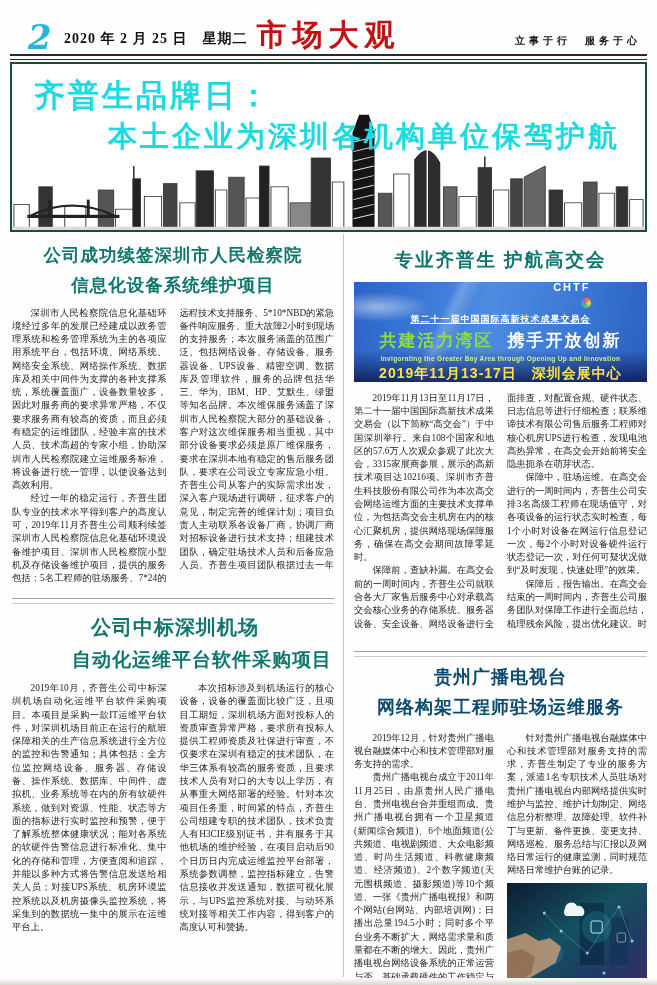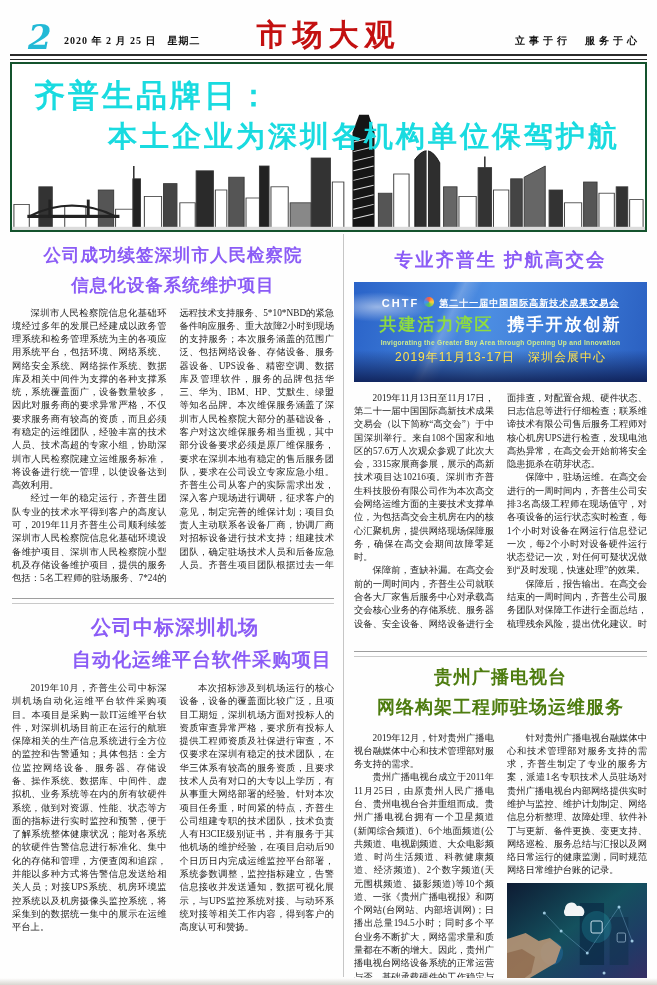--- a/index.html
+++ b/index.html
@@ -4,77 +4,77 @@
 <style>
   html,body{margin:0;padding:0;background:#e9e7e2;}
   .page{position:relative;width:657px;height:985px;margin:0 auto;background:#fefefe;
         font-family:"Liberation Serif","DejaVu Serif",serif;color:#1c1c1c;overflow:hidden;}
 
   
   .hdr{position:absolute;top:8px;left:14px;right:14px;height:42px;}
   .hdr-left{position:absolute;left:50px;bottom:2px;display:flex;align-items:flex-end;}
   .pagenum{position:absolute;left:14px;bottom:-4px;font-size:34px;font-style:italic;font-weight:bold;
            color:#22b9d6;font-family:"DejaVu Serif",serif;line-height:1;}
-  .hdr-date{font-size:10px;font-weight:bold;letter-spacing:1px;color:#111;}
+  .hdr-date{font-size:14px;font-weight:bold;letter-spacing:1px;color:#111;}
   .masthead{position:absolute;left:0;right:0;bottom:0;text-align:center;font-size:30px;font-weight:bold;
             color:#c31010;letter-spacing:6px;line-height:1;font-family:"Liberation Serif",serif;}
   .hdr-slogan{position:absolute;right:2px;bottom:2px;font-size:10px;font-weight:bold;letter-spacing:4px;color:#111;}
   .hdr-rule{position:absolute;top:54px;left:10px;right:10px;height:3px;
             border-top:2px solid #2a2a2a;border-bottom:1px solid #2a2a2a;}
 
   
   .lead{position:absolute;top:62px;left:10px;right:10px;height:166px;border:2px solid #14532d;
         background:#fff;overflow:hidden;}
   .lead-l1,.lead-l2{position:absolute;z-index:3;font-family:"Liberation Sans","DejaVu Sans",sans-serif;
         font-weight:bold;color:#19dbe0;letter-spacing:3px;line-height:1;}
   .lead-l1{top:16px;left:22px;font-size:31px;}
   .lead-l2{top:58px;left:96px;font-size:29px;}
   .skyline{position:absolute;left:0;right:0;bottom:0;width:100%;height:120px;z-index:1;}
 
   
   .main{position:absolute;top:234px;left:12px;right:10px;bottom:8px;display:flex;}
   .col-l{width:322px;padding-right:9px;border-right:1px solid #c6c6c6;}
   .col-r{flex:1;padding-left:10px;}
 
-  .art-title{font-family:"Liberation Sans","DejaVu Sans",sans-serif;font-weight:bold;color:#8b5cf6;
+  .art-title{font-family:"Liberation Sans","DejaVu Sans",sans-serif;font-weight:bold;color:#0f766e;
              text-align:center;line-height:1.5;}
   .t-a1{font-size:17.5px;letter-spacing:1px;margin:8px 0 8px;}
   .t-a2-1{font-size:20px;text-align:center;padding-left:4px;letter-spacing:1px;margin-top:8px;}
   .t-a2-2{font-size:19px;text-align:right;padding-right:2px;letter-spacing:1px;margin:4px 0 8px;}
   .t-a3{font-size:18.5px;letter-spacing:2px;margin:12px 0 8px;}
-  .t-a4{font-size:18px;letter-spacing:1px;color:#4d7c0f;line-height:1.55;margin-top:6px;}
+  .t-a4{font-size:18px;letter-spacing:1px;color:#0c4a6e;line-height:1.55;margin-top:6px;}
   .t-a4 + .t-a4{margin:2px 0 10px;}
 
   .body2{column-count:2;column-gap:13px;font-size:9.3px;line-height:1.43;text-align:justify;
          color:#222;overflow:hidden;}
   .body2 p,.subcol p{margin:0;text-indent:2em;}
   .b-a1{height:284px;}
   .b-a2{height:300px;}
   .b-a3{height:252px;}
 
   .divider{height:4px;border-top:1px solid #9e9e9e;border-bottom:1px solid #c9c9c9;margin:7px 0;}
 
   
   .banner{position:relative;height:100px;margin:4px 0 10px;overflow:hidden;color:#fff;
     background:
       linear-gradient(to top, rgba(8,18,64,.78), rgba(8,18,64,0) 32%),
       linear-gradient(115deg, transparent 30%, rgba(255,255,255,.22) 33%, transparent 38%),
       radial-gradient(ellipse at 8% 25%, rgba(255,255,255,.5), transparent 14%),
       linear-gradient(100deg,#2a63c8 0%,#4c8de2 45%,#3a77d4 75%,#2a5fc0 100%);}
   .banner-in{position:absolute;inset:0;display:flex;flex-direction:column;align-items:center;
              justify-content:center;gap:3px;font-family:"Liberation Sans","DejaVu Sans",sans-serif;}
-  .bn-row1{display:flex;align-items:flex-start;gap:5px;font-weight:bold;}
+  .bn-row1{display:flex;align-items:flex-end;gap:5px;font-weight:bold;flex-direction:column;}
   .bn-chtf{font-size:11px;letter-spacing:2px;}
   .bn-ball{width:10px;height:10px;border-radius:50%;
            background:conic-gradient(#ff5a3c,#ffd23c,#57c84d,#3c8dff,#ff5a3c);}
   .bn-expo{font-size:9px;letter-spacing:1px;text-decoration:underline;}
   .bn-slogan{font-size:17px;font-weight:bold;letter-spacing:2px;}
   .bn-slogan .g{color:#8fdc3f;margin-right:14px;}
   .bn-en{font-size:6.6px;font-weight:bold;color:#cdeb8f;letter-spacing:.3px;}
-  .bn-date{font-size:12px;font-weight:normal;color:#ffe24d;letter-spacing:1px;}
+  .bn-date{font-size:14px;font-weight:bold;color:#ffe24d;letter-spacing:1px;}
 
   
   .a4cols{display:flex;gap:13px;height:252px;font-size:9.3px;line-height:1.43;text-align:justify;color:#222;}
   .subcol{flex:1;overflow:hidden;}
   .photo{margin-top:5px;width:100%;height:104px;display:block;}
 
   .page-bottom{position:absolute;left:0;right:0;bottom:0;height:7px;
                background:linear-gradient(#ffffff,#d9d6d0);}
 </style>
 </head>

